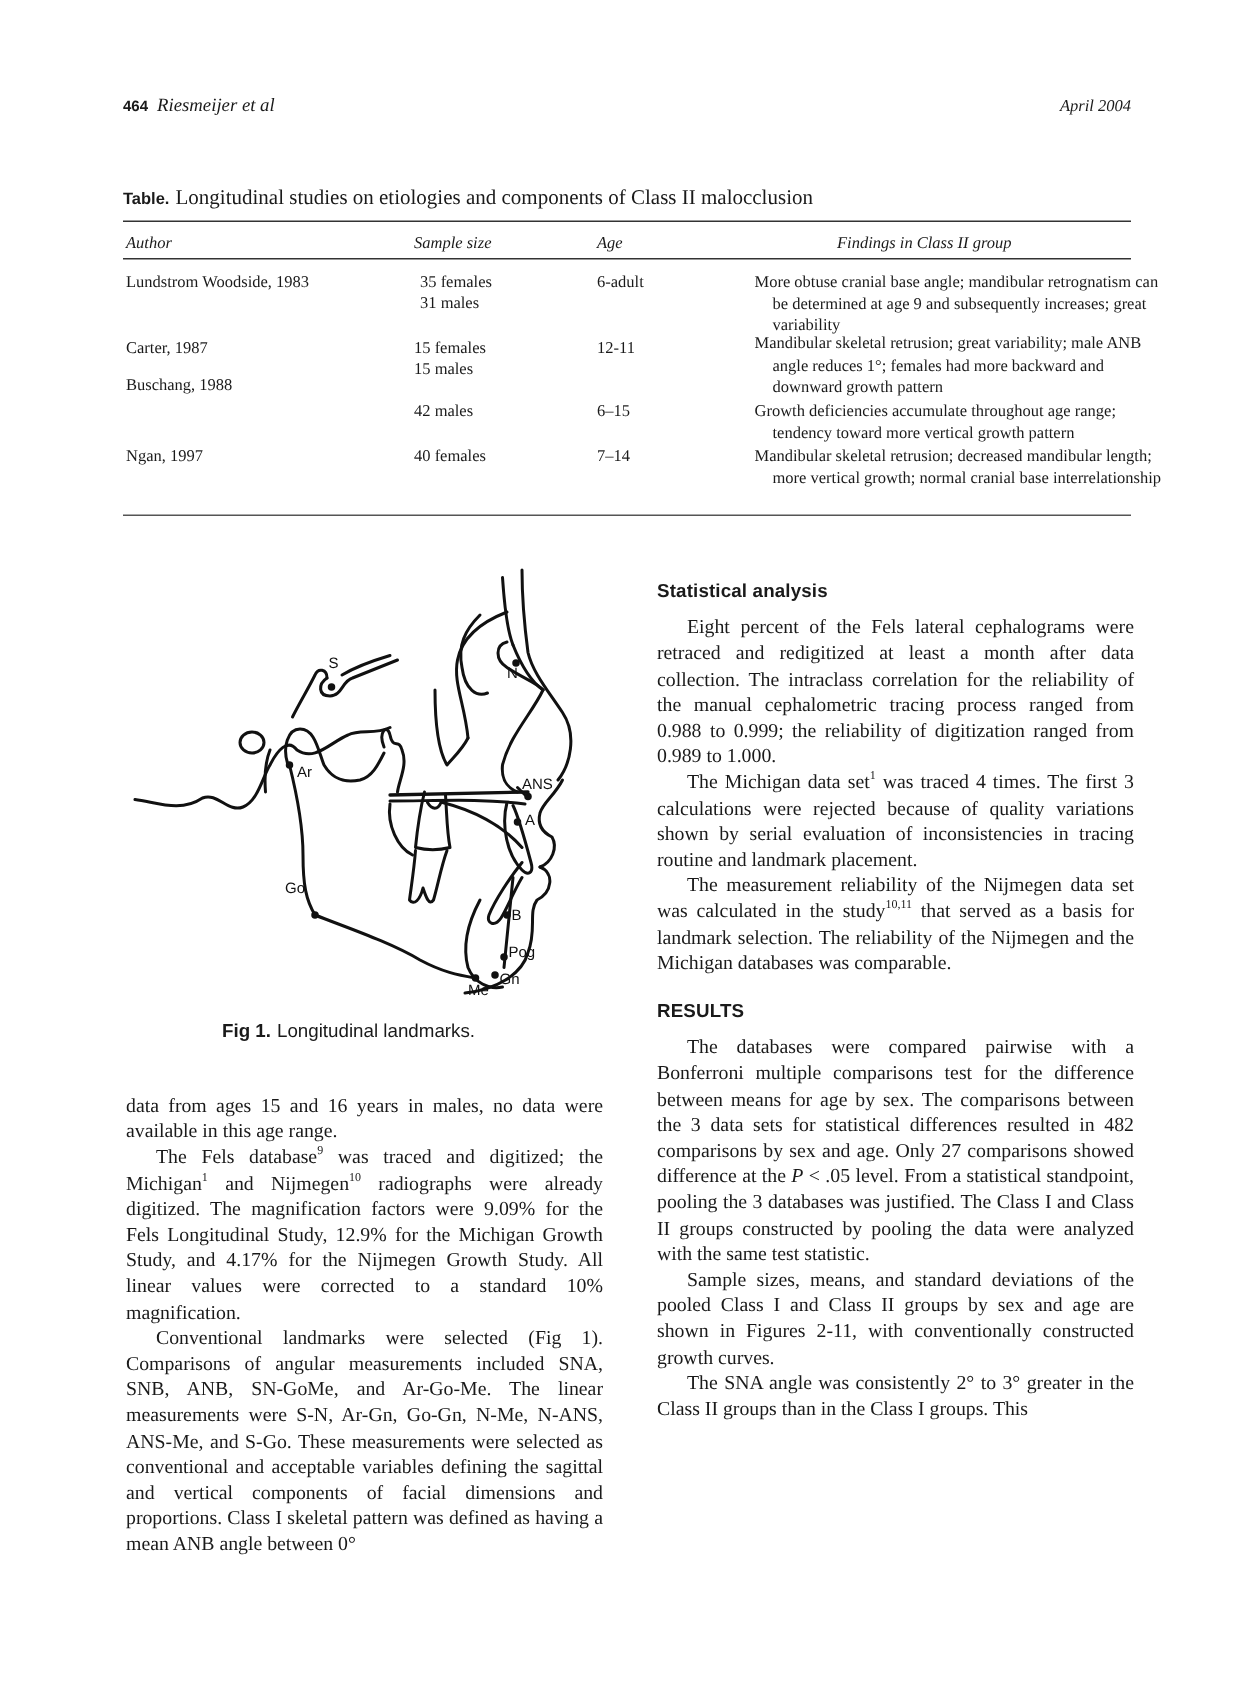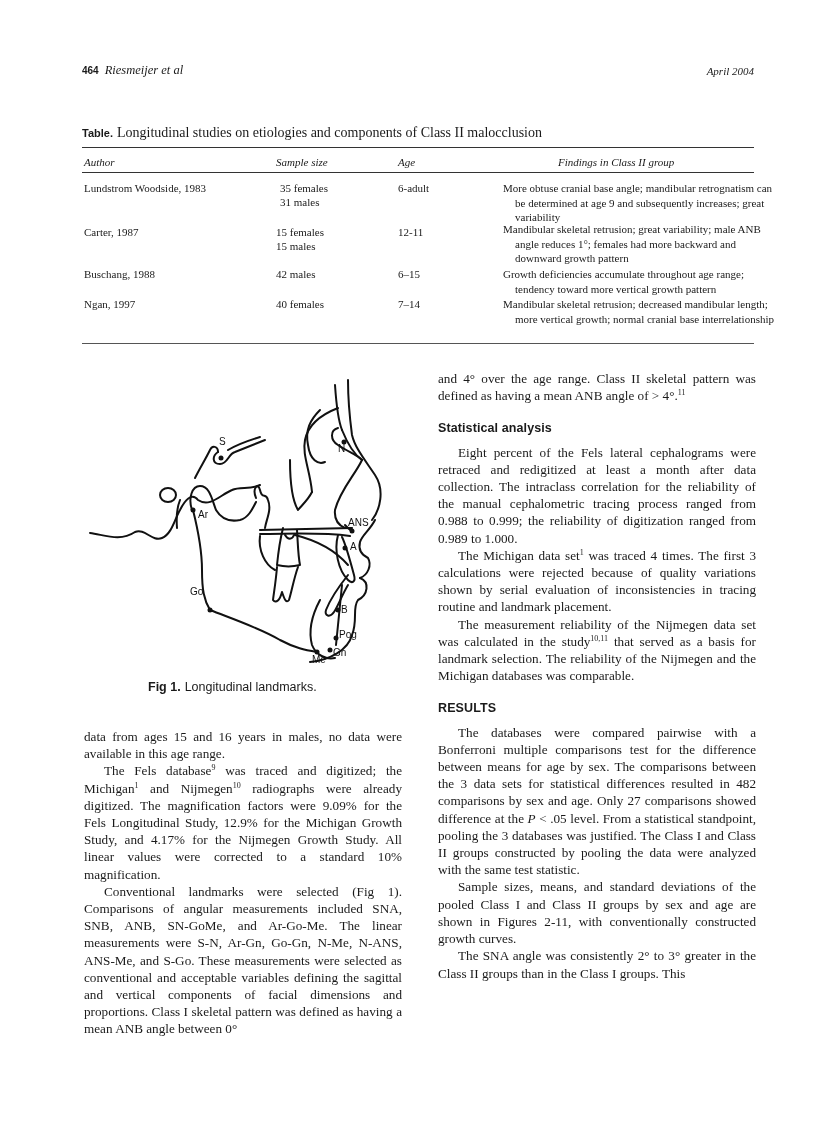--- a/index.html
+++ b/index.html
@@ -58,21 +58,21 @@
 <div class="cell" style="left:84px;top:225px;">Carter, 1987</div>
 <div class="cell" style="left:276px;top:225px;">
   <div>15 females</div>
   <div>15 males</div>
 </div>
 <div class="cell" style="left:398px;top:225px;">12-11</div>
 <div class="findings" style="top:222px;">
     <div class="entry">Mandibular skeletal retrusion; great variability; male ANB angle reduces 1°; females had more backward and downward growth pattern</div>
   </div>
 
-<div class="cell" style="left:84px;top:267px;text-align:right;">Buschang, 1988</div>
+<div class="cell" style="left:84px;top:250px;text-align:right;">Buschang, 1988</div>
 <div class="cell" style="left:276px;top:267px;">
   <div>42 males</div>
 </div>
 <div class="cell" style="left:398px;top:267px;">6–15</div>
 <div class="findings" style="top:267px;">
     <div class="entry">Growth deficiencies accumulate throughout age range; tendency toward more vertical growth pattern</div>
   </div>
 
 <div class="cell" style="left:84px;top:297px;">Ngan, 1997</div>
 <div class="cell" style="left:276px;top:297px;">
@@ -163,21 +163,20 @@
   <b>Fig 1.</b><span>Longitudinal landmarks.</span>
 </div>
 
 <div class="col" style="left:84px;top:728px;width:318px;">
   <p>data from ages 15 and 16 years in males, no data were available in this age range.</p>
   <p class="ind"><span>The Fels database</span><sup>9</sup><span> was traced and digitized; the Michigan</span><sup>1</sup><span> and Nijmegen</span><sup>10</sup><span> radiographs were already digitized. The magnification factors were 9.09% for the Fels Longitudinal Study, 12.9% for the Michigan Growth Study, and 4.17% for the Nijmegen Growth Study. All linear values were corrected to a standard 10% magnification.</span></p>
   <p class="ind">Conventional landmarks were selected (Fig 1). Comparisons of angular measurements included SNA, SNB, ANB, SN-GoMe, and Ar-Go-Me. The linear measurements were S-N, Ar-Gn, Go-Gn, N-Me, N-ANS, ANS-Me, and S-Go. These measurements were selected as conventional and acceptable variables defining the sagittal and vertical components of facial dimensions and proportions. Class I skeletal pattern was defined as having a mean ANB angle between 0°</p>
 </div>
 
 <div class="col" style="left:438px;top:370px;width:318px;">
-  <p><span>and 4° over the age range. Class II skeletal pattern was defined as having a mean ANB angle of &gt; 4°.</span><sup>11</sup></p>
   <h3>Statistical analysis</h3>
   <p class="ind">Eight percent of the Fels lateral cephalograms were retraced and redigitized at least a month after data collection. The intraclass correlation for the reliability of the manual cephalometric tracing process ranged from 0.988 to 0.999; the reliability of digitization ranged from 0.989 to 1.000.</p>
   <p class="ind"><span>The Michigan data set</span><sup>1</sup><span> was traced 4 times. The first 3 calculations were rejected because of quality variations shown by serial evaluation of inconsistencies in tracing routine and landmark placement.</span></p>
   <p class="ind"><span>The measurement reliability of the Nijmegen data set was calculated in the study</span><sup>10,11</sup><span> that served as a basis for landmark selection. The reliability of the Nijmegen and the Michigan databases was comparable.</span></p>
   <h3>RESULTS</h3>
   <p class="ind"><span>The databases were compared pairwise with a Bonferroni multiple comparisons test for the difference between means for age by sex. The comparisons between the 3 data sets for statistical differences resulted in 482 comparisons by sex and age. Only 27 comparisons showed difference at the </span><i>P</i><span> &lt; .05 level. From a statistical standpoint, pooling the 3 databases was justified. The Class I and Class II groups constructed by pooling the data were analyzed with the same test statistic.</span></p>
   <p class="ind">Sample sizes, means, and standard deviations of the pooled Class I and Class II groups by sex and age are shown in Figures 2-11, with conventionally constructed growth curves.</p>
   <p class="ind">The SNA angle was consistently 2° to 3° greater in the Class II groups than in the Class I groups. This</p>
 </div>
 

